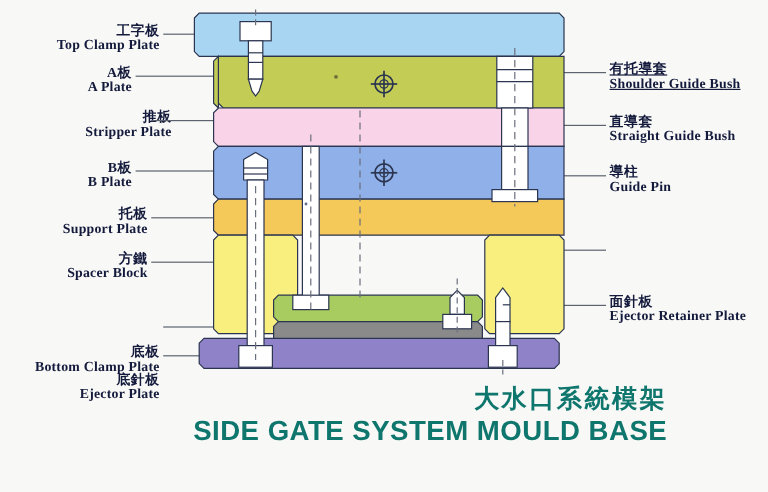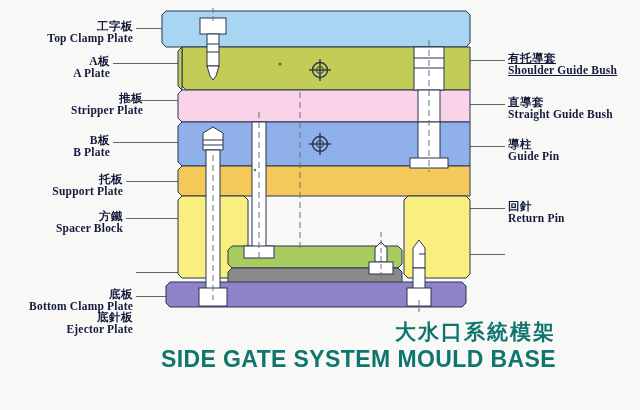--- a/index.html
+++ b/index.html
@@ -91,26 +91,26 @@
     <span class="en">Straight Guide Bush</span>
   </div>
   <div class="leader" style="left:440px;top:104px;width:65px;"></div>
 
   <div class="label right" style="left:508px;top:138px;width:132px;">
     <span class="cn">導柱</span>
     <span class="en">Guide Pin</span>
   </div>
   <div class="leader" style="left:425px;top:146px;width:80px;"></div>
 
-  <div class="label right" style="left:508px;top:200px;width:132px;">
-    <span class="cn">回針</span>
-    <span class="en">Return Pin</span>
-  </div>
   <div class="leader" style="left:455px;top:208px;width:50px;"></div>
 
+  <div class="label right" style="left:508px;top:246px;width:132px;">
+    <span class="cn">面針板</span>
+    <span class="en">Ejector Retainer Plate</span>
+  </div>
   <div class="leader" style="left:408px;top:254px;width:97px;"></div>
 
   <svg id="mould" width="640" height="410" viewBox="0 0 640 410" style="position:absolute;left:0;top:0;">
     <defs>
       <clipPath id="clipAll">
           <rect x="150" y="0" width="330" height="320"></rect>
         </clipPath>
     </defs>
 
     <path d="M162,15 L166,11 L466,11 L470,15 L470,43 L466,47 L166,47 L162,43 Z" fill="#a8d6f2" stroke="#2b3550" stroke-width="1"></path>

